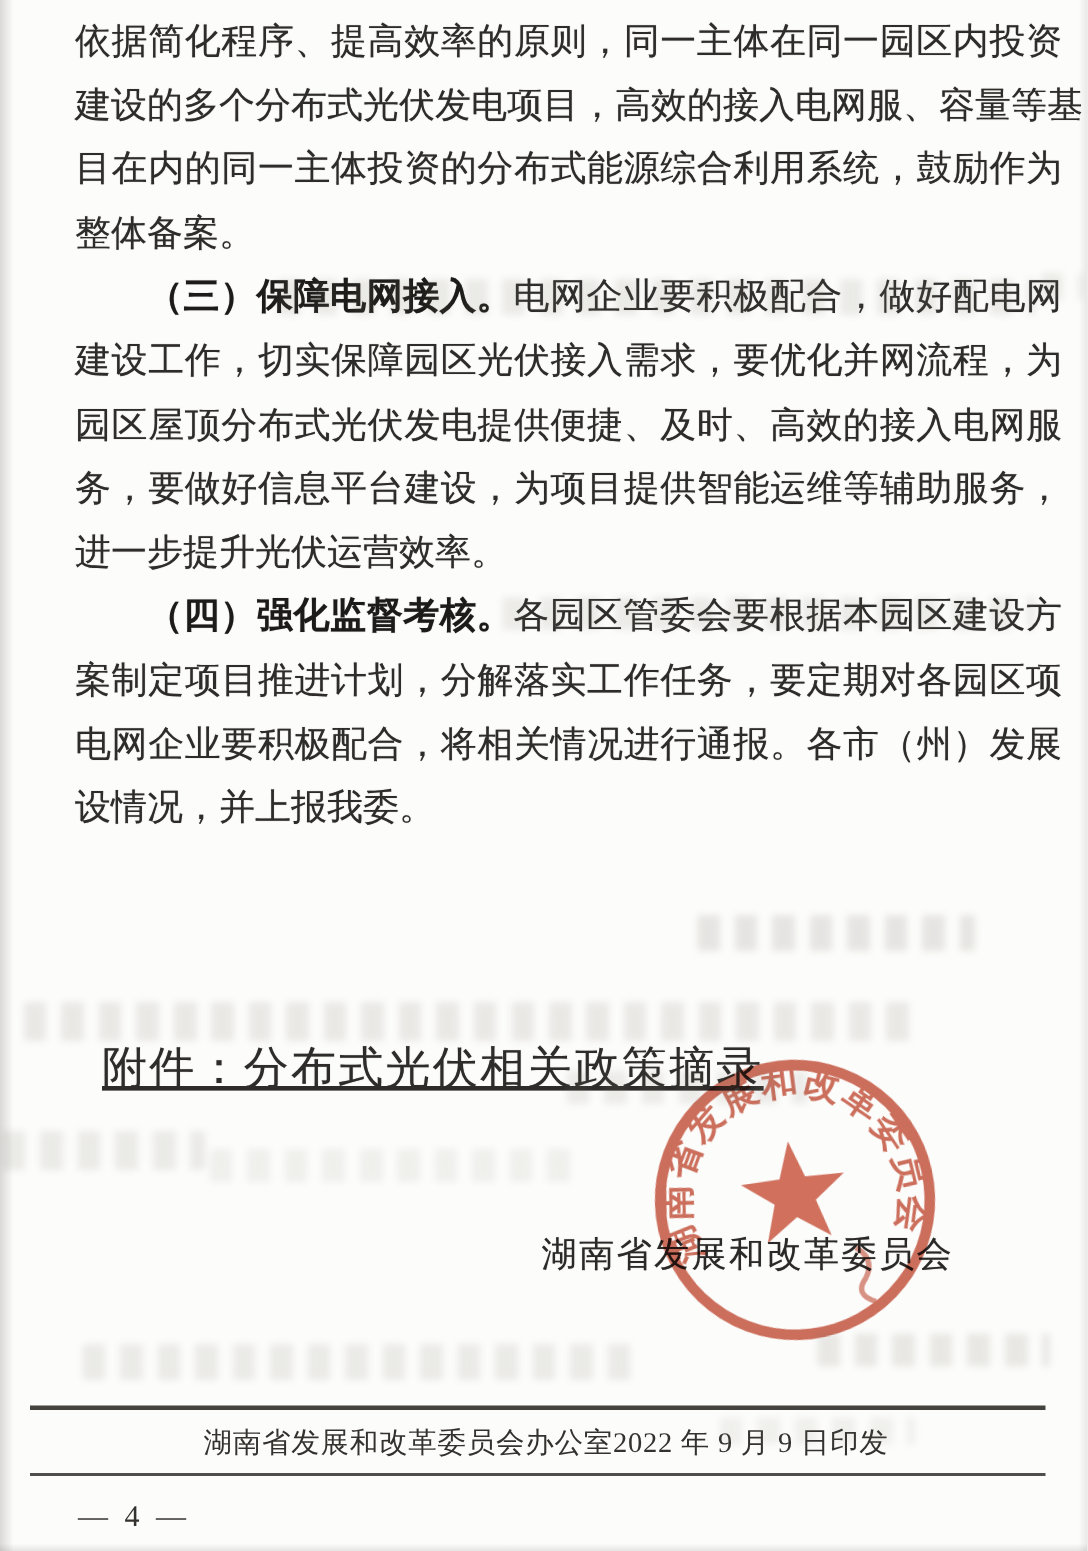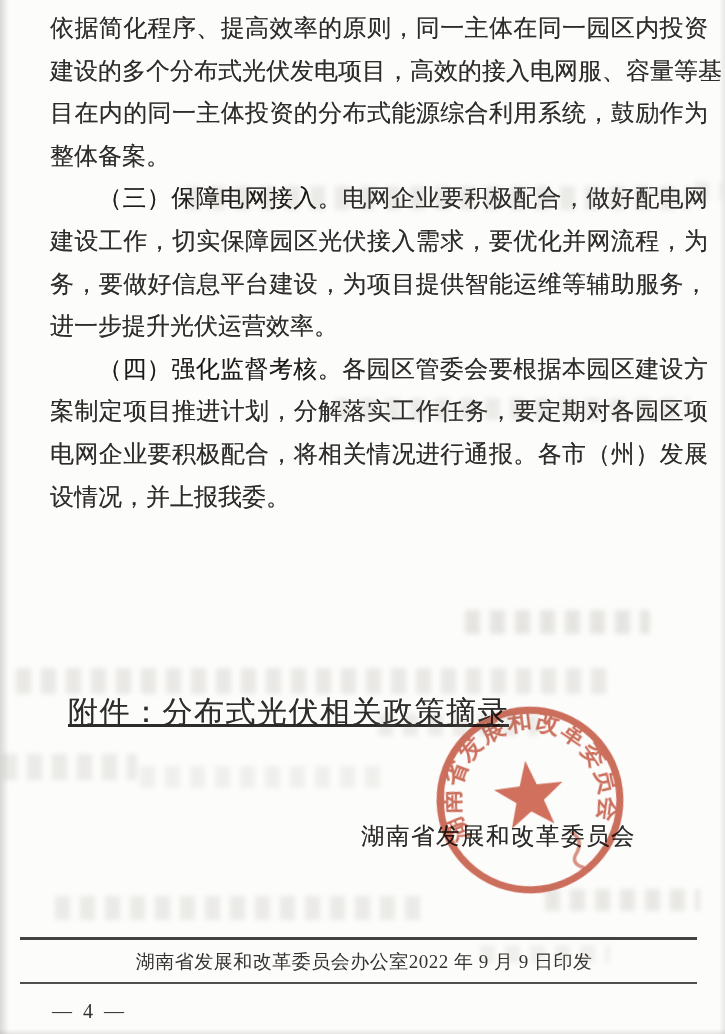--- a/index.html
+++ b/index.html
@@ -17,21 +17,21 @@
   .edge-bottom{position:absolute;left:0;right:0;bottom:0;height:5px;
     background:linear-gradient(0deg,rgba(90,88,84,.14),rgba(90,88,84,0));pointer-events:none;}
 
   .body-text{position:absolute;left:26px;top:7px;width:658px;
     font-size:24px;line-height:42.6px;margin-left:24px;}
   .bline{height:42.6px;text-align:justify;text-align-last:justify;
     box-sizing:border-box;white-space:nowrap;
     text-shadow:0 0 .6px rgba(46,44,42,.55);}
   .bline.ll{text-align-last:left;}
   .bline.ind{padding-left:48px;}
-  .b{font-weight:normal;color:#1d1b19;}
+  .b{font-weight:bold;color:#1d1b19;}
 
   .attachment{position:absolute;left:68px;top:692px;font-size:30px;
     letter-spacing:1.5px;text-shadow:0 0 .6px rgba(46,44,42,.5);text-decoration:underline;}
 
   .signature{position:absolute;left:361px;top:820px;font-size:23.5px;
     letter-spacing:1.5px;color:#2b2927;text-shadow:0 0 .6px rgba(46,44,42,.5);}
   .sig-date{position:absolute;left:411px;top:862px;font-size:22.5px;
     letter-spacing:1px;color:#2b2927;}
 
   .seal{position:absolute;left:429px;top:699px;width:202px;height:202px;
@@ -56,20 +56,21 @@
 
 <div class="page">
 
   <div class="body-text">
     <div class="bline"><span>依据简化程序、提高效率的原则，同一主体在同一园区内投资</span></div>
     <div class="bline"><span>建设的多个分布式光伏发电项目，高效的接入电网服、容量等基</span></div>
     <div class="bline"><span>目在内的同一主体投资的分布式能源综合利用系统，鼓励作为</span></div>
     <div class="bline ll"><span>整体备案。</span></div>
     <div class="bline ind"><span class="b">（三）保障电网接入。</span><span>电网企业要积极配合，做好配电网</span></div>
     <div class="bline"><span>建设工作，切实保障园区光伏接入需求，要优化并网流程，为</span></div>
+    <div class="bline"><span>园区屋顶分布式光伏发电提供便捷、及时、高效的接入电网服</span></div>
     <div class="bline"><span>务，要做好信息平台建设，为项目提供智能运维等辅助服务，</span></div>
     <div class="bline ll"><span>进一步提升光伏运营效率。</span></div>
     <div class="bline ind"><span class="b">（四）强化监督考核。</span><span>各园区管委会要根据本园区建设方</span></div>
     <div class="bline"><span>案制定项目推进计划，分解落实工作任务，要定期对各园区项</span></div>
     <div class="bline"><span>电网企业要积极配合，将相关情况进行通报。各市（州）发展</span></div>
     <div class="bline ll"><span>设情况，并上报我委。</span></div>
   </div>
 
   <div class="attachment">附件：分布式光伏相关政策摘录</div>
 

